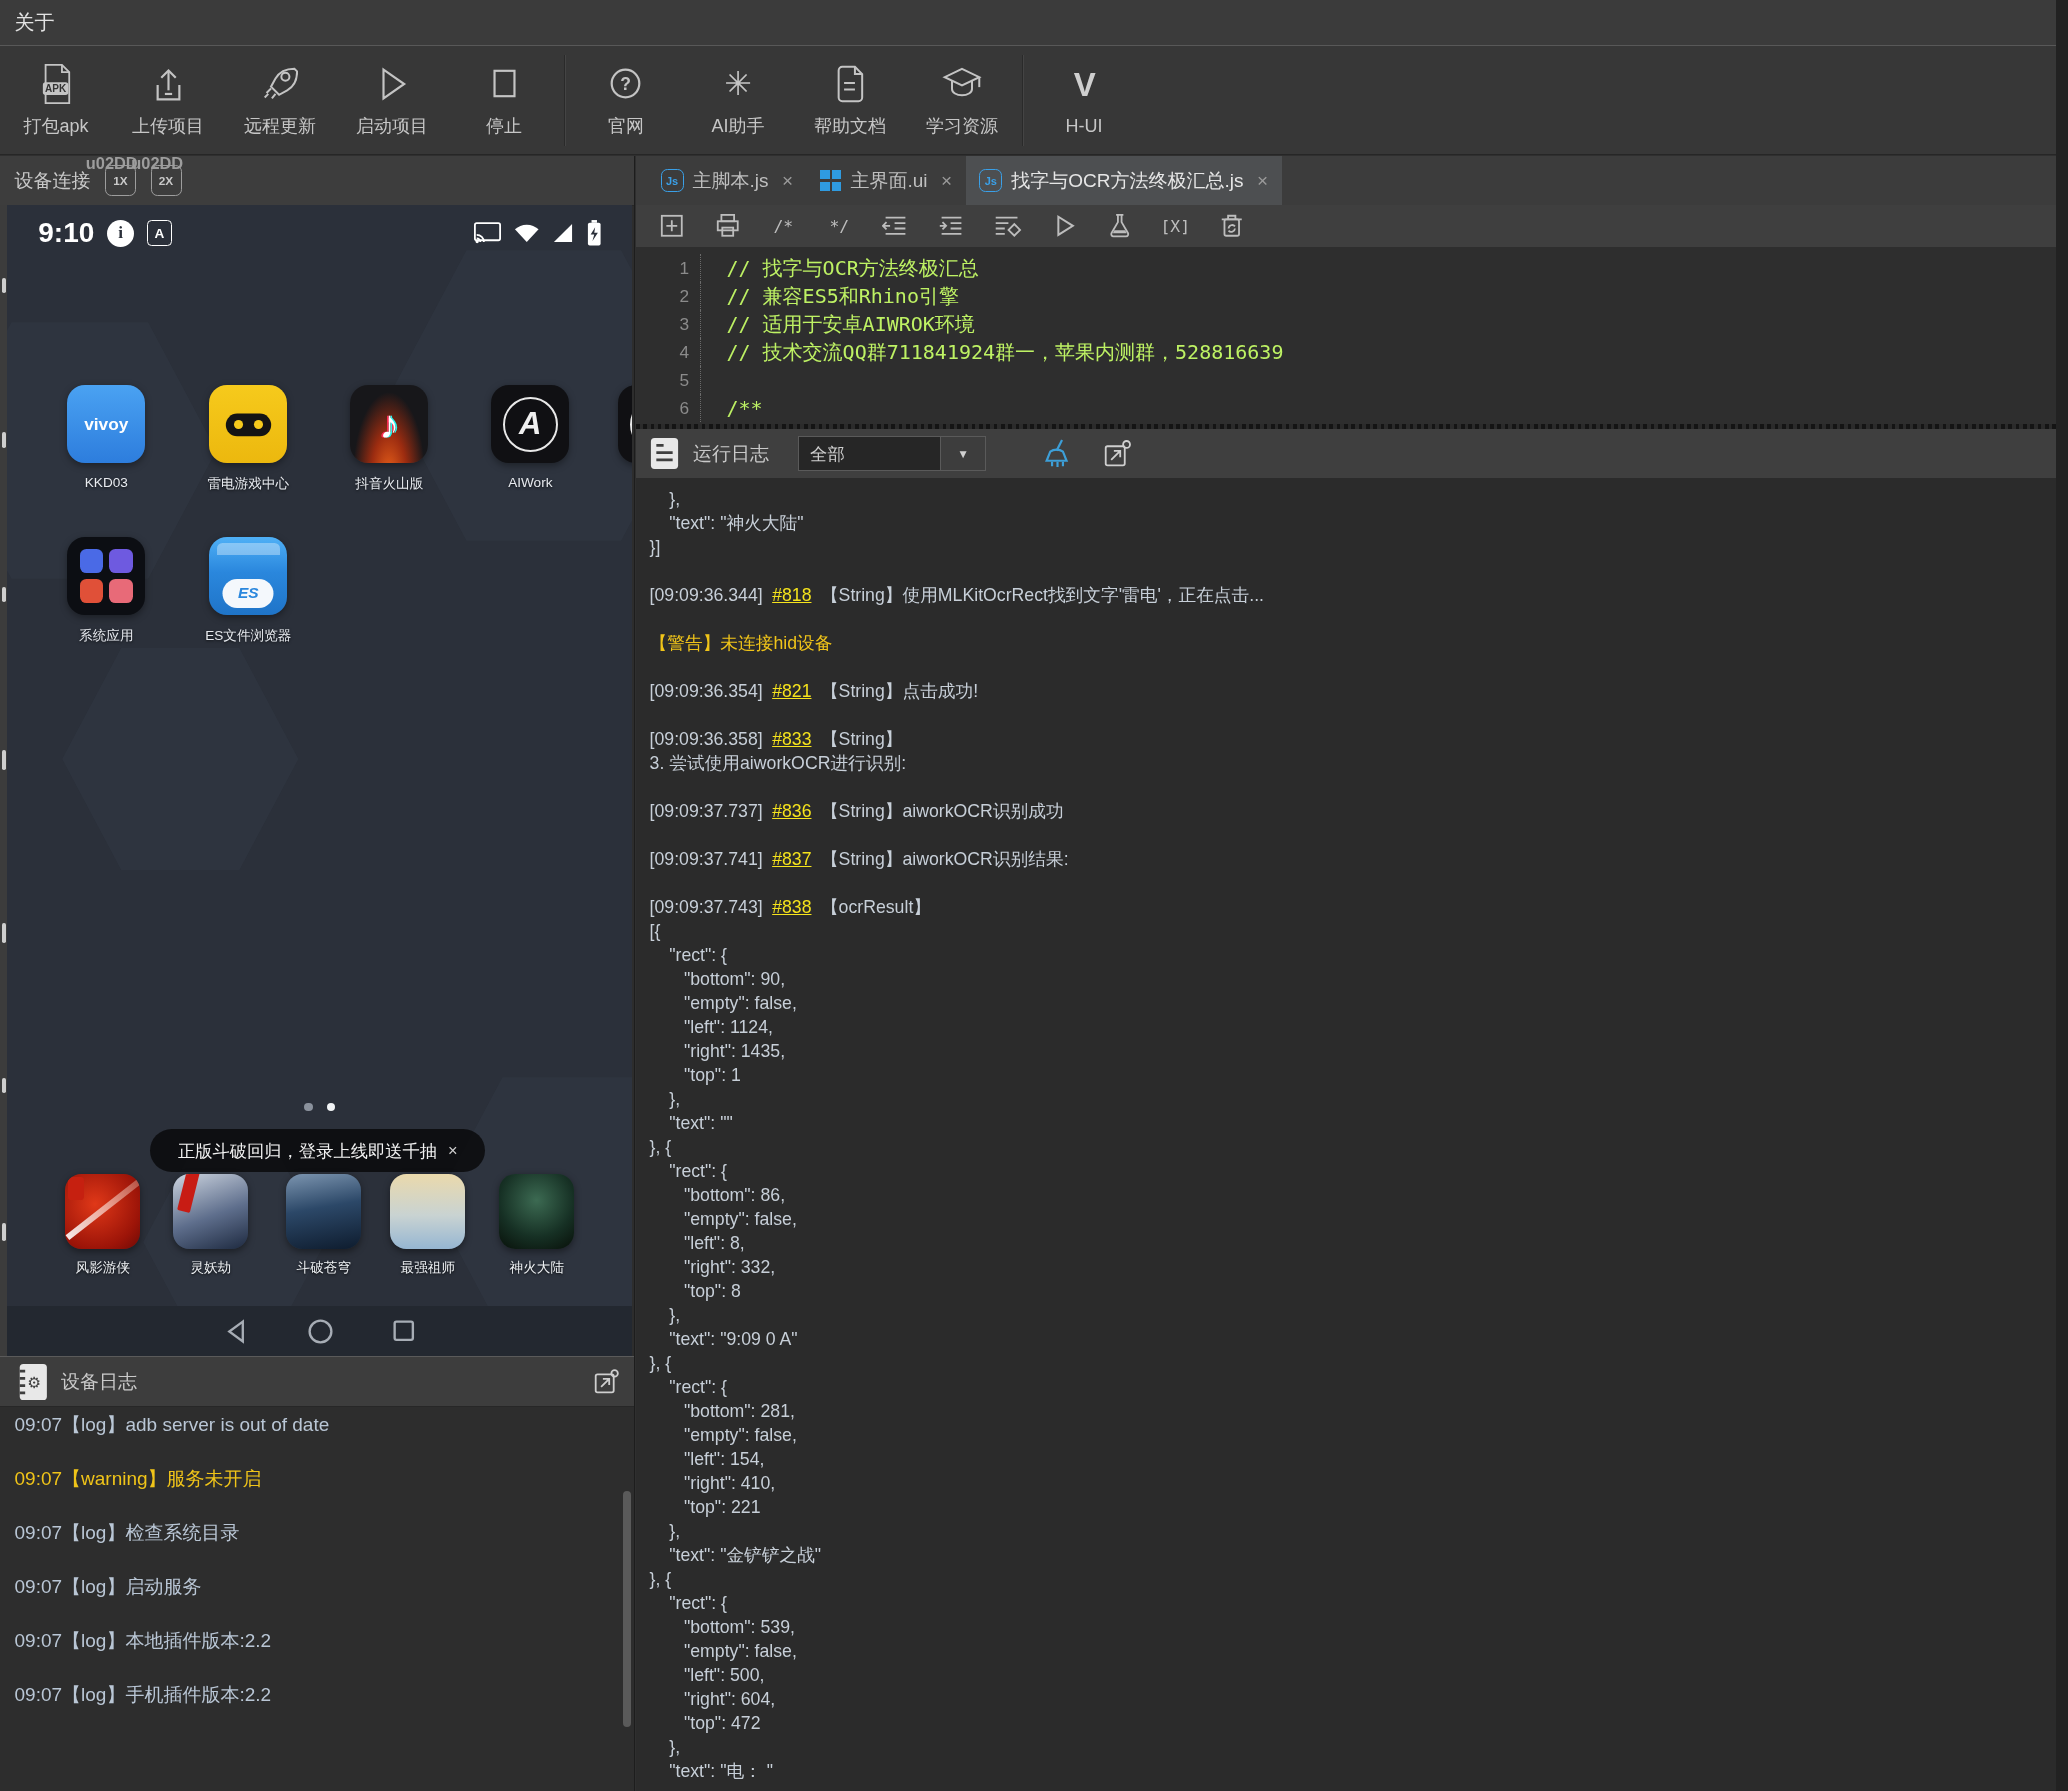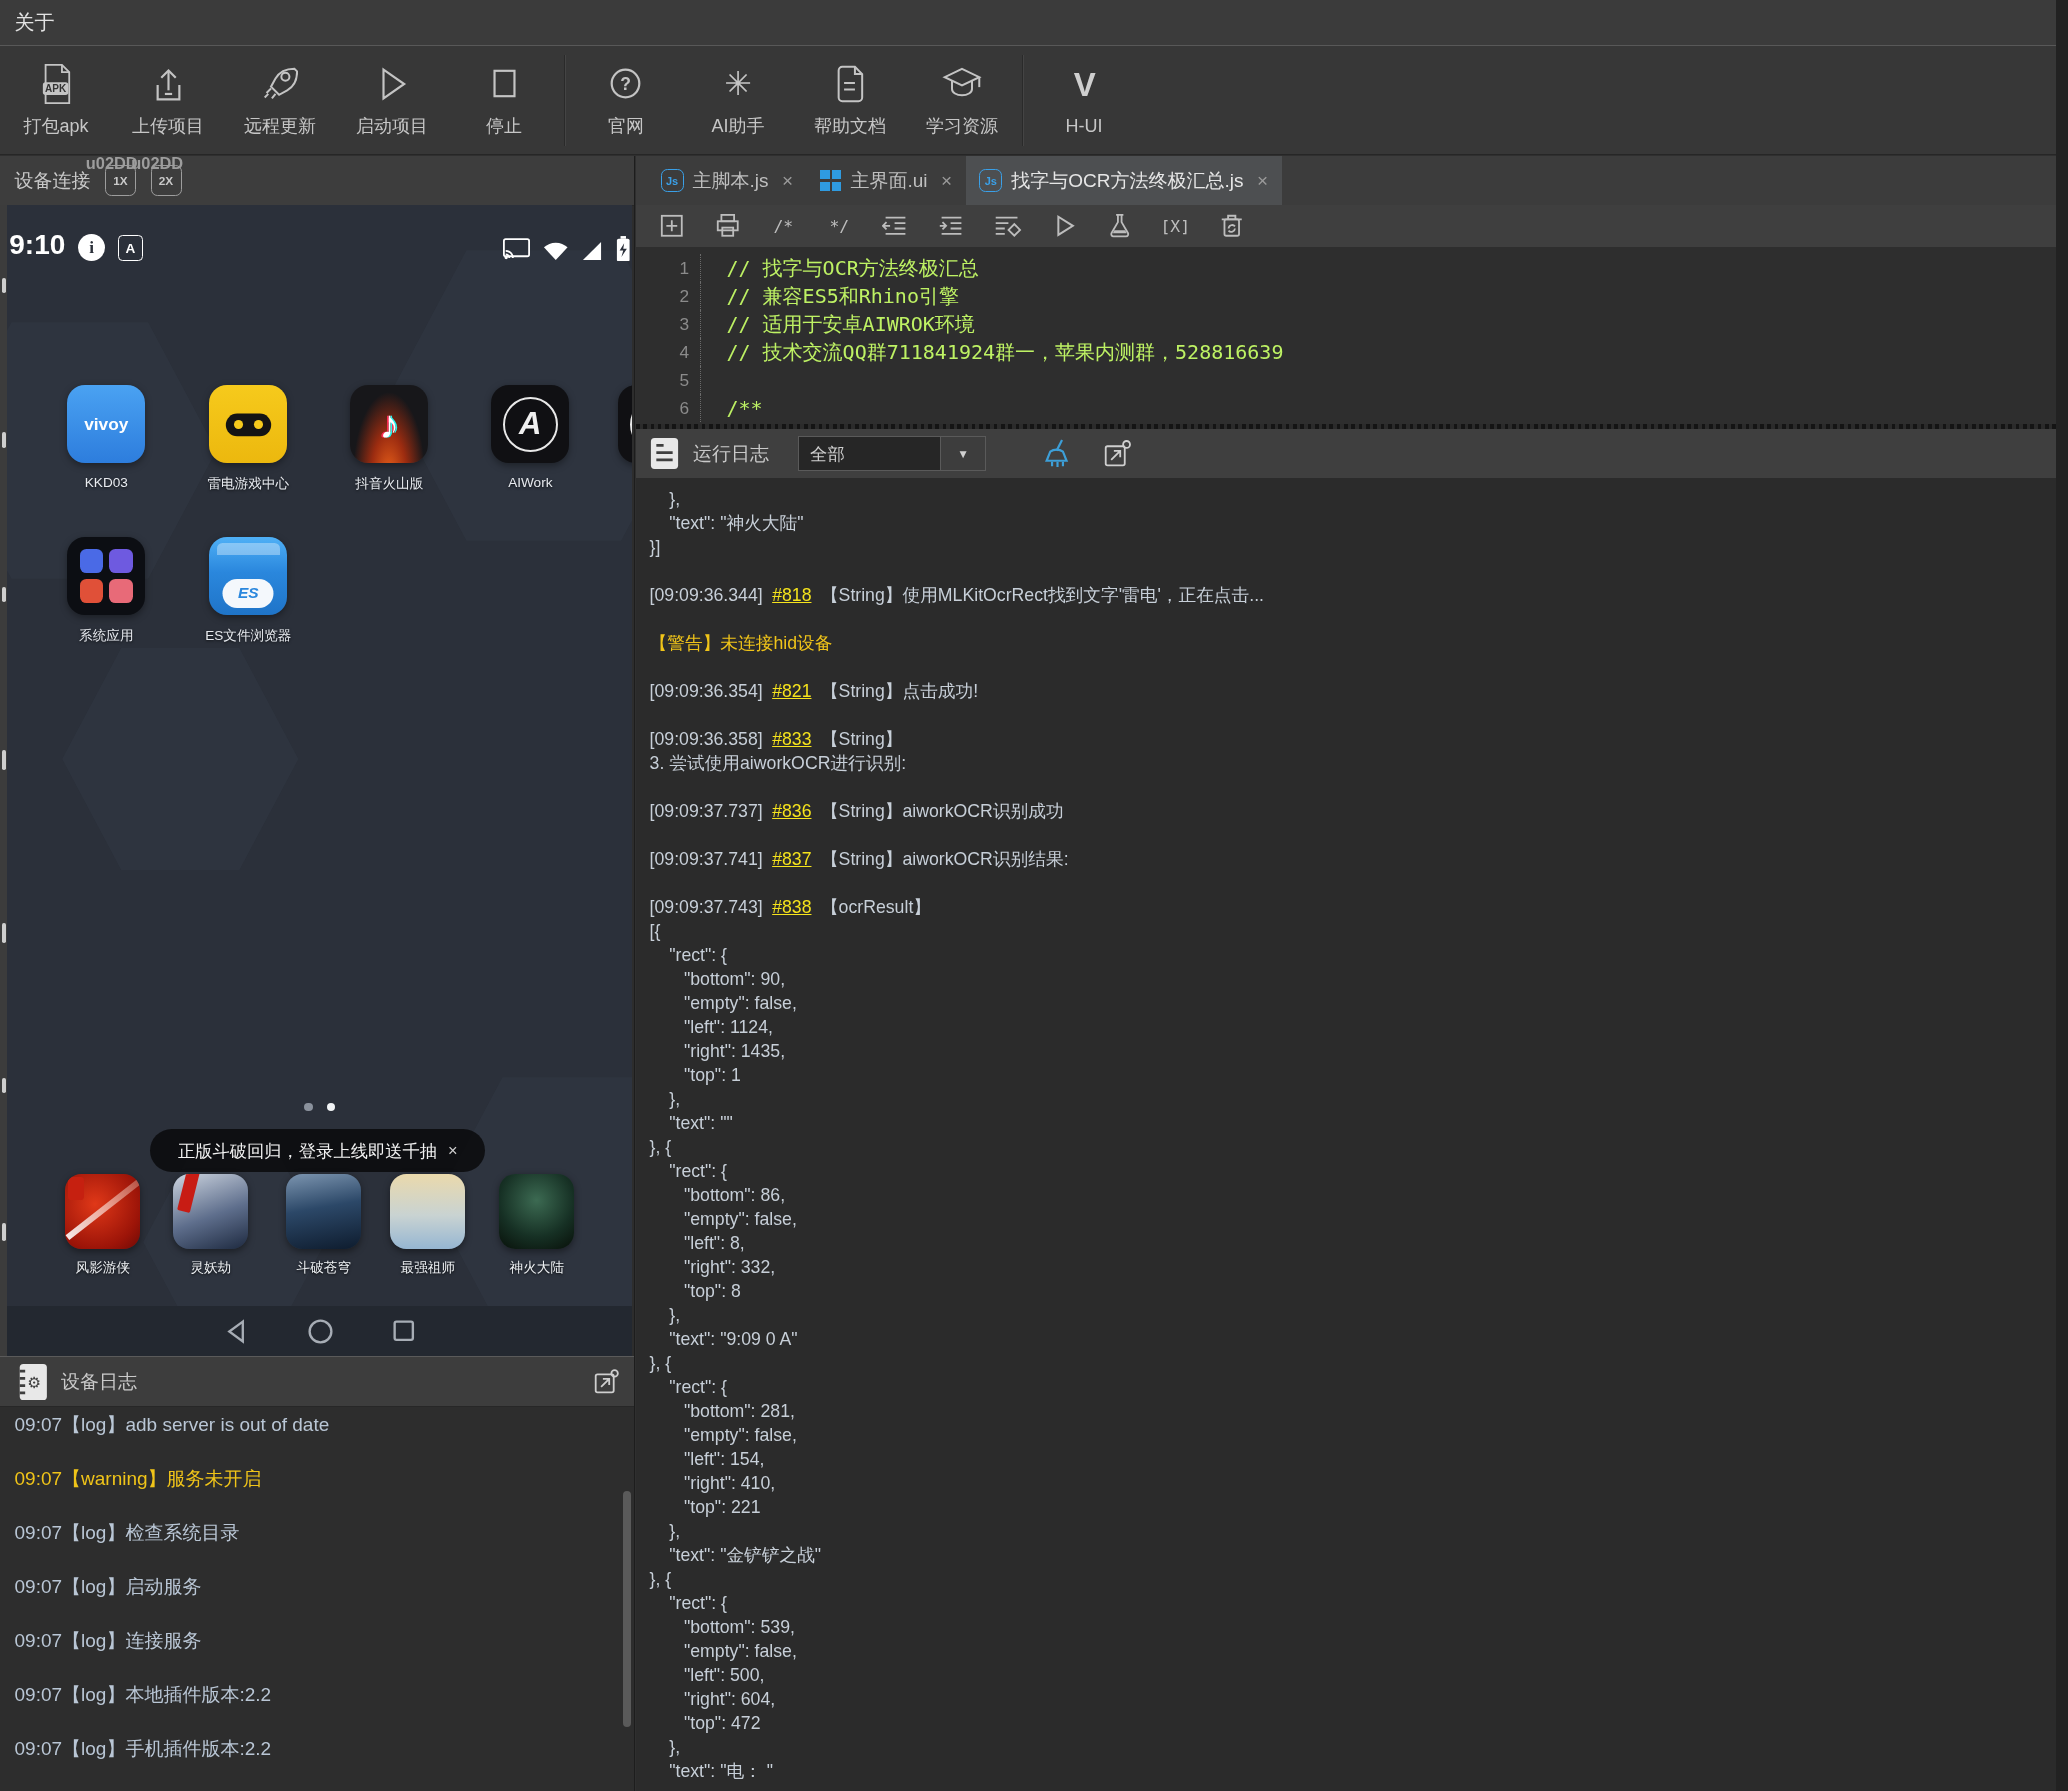--- a/index.html
+++ b/index.html
@@ -27,22 +27,22 @@
              padding-left:14.5px;font-size:19px;color:#c9c9c9;}
   .zoom-btn{width:29px;height:29px;border:1.8px solid #9d9d9d;border-radius:6.4px;color:#c9c9c9;
             font-size:11.8px;font-weight:bold;display:flex;align-items:center;justify-content:center;position:relative;}
   .zoom-btn::after{content:"\u02DD";position:absolute;top:-11.8px;right:-2.7px;font-size:16.4px;color:#9d9d9d;}
   .side-strip{position:absolute;top:49px;left:0;width:7.3px;height:1151px;background:#3c3c3c;}
   .frag{position:absolute;left:1.8px;width:4.5px;border-radius:1.8px;background:rgba(255,255,255,.75);}
   
   .phone{position:absolute;top:49px;left:7.3px;width:625px;height:1151px;background:#2b303a;overflow:hidden;}
   .hex{position:absolute;background:#353c49;opacity:.4;
        clip-path:polygon(25% 3%,75% 3%,100% 50%,75% 97%,25% 97%,0 50%);}
-  .p-status{position:absolute;top:0;left:0;right:0;height:56px;display:flex;align-items:flex-end;
-            padding:0 2px;color:#fff;gap:12.7px;}
+  .p-status{position:absolute;top:0;left:0;right:0;height:56px;display:flex;align-items:center;
+            padding:0 31px;color:#fff;gap:12.7px;}
   .p-time{font-size:28px;font-weight:bold;}
   .ic-info{width:27px;height:27px;border-radius:50%;background:#fff;color:#2b303a;
            display:flex;align-items:center;justify-content:center;font-size:17.3px;font-weight:bold;font-family:"Liberation Serif",serif;}
   .ic-abadge{width:23.6px;height:23.6px;border:1.8px solid #fff;border-radius:4.5px;color:#fff;
              display:flex;align-items:center;justify-content:center;font-size:13.6px;font-weight:bold;}
   .p-status .spacer{flex:1;}
   .p-search{position:absolute;top:90px;left:58px;width:515px;height:64px;border-radius:12.7px;
             background:rgba(135,145,165,.16);border:0.9px solid rgba(255,255,255,.06);
             display:flex;align-items:center;gap:12.7px;padding:0 18px;box-sizing:border-box;
             color:rgba(255,255,255,.75);font-size:19px;}
@@ -412,21 +412,20 @@
             <circle cx="24" cy="6" r="3.6"></circle>
             <path d="M9 21l9-9M11 12h7v7"></path>
           </svg>
       </span>
     </div>
     <div class="dlog-list">
         <div class="dlog-item" style="margin-top: -9px;">09:07【log】adb server is out of date</div>
         <div class="dlog-item warn">09:07【warning】服务未开启</div>
         <div class="dlog-item">09:07【log】检查系统目录</div>
         <div class="dlog-item">09:07【log】启动服务</div>
-        <div class="dlog-item">09:07【log】连接服务</div>
         <div class="dlog-item">09:07【log】本地插件版本:2.2</div>
         <div class="dlog-item">09:07【log】手机插件版本:2.2</div>
       </div>
     <div class="dscroll"></div>
   </div>
 
   <div class="right">
 
     <div class="tabbar">
       <div class="tab">

